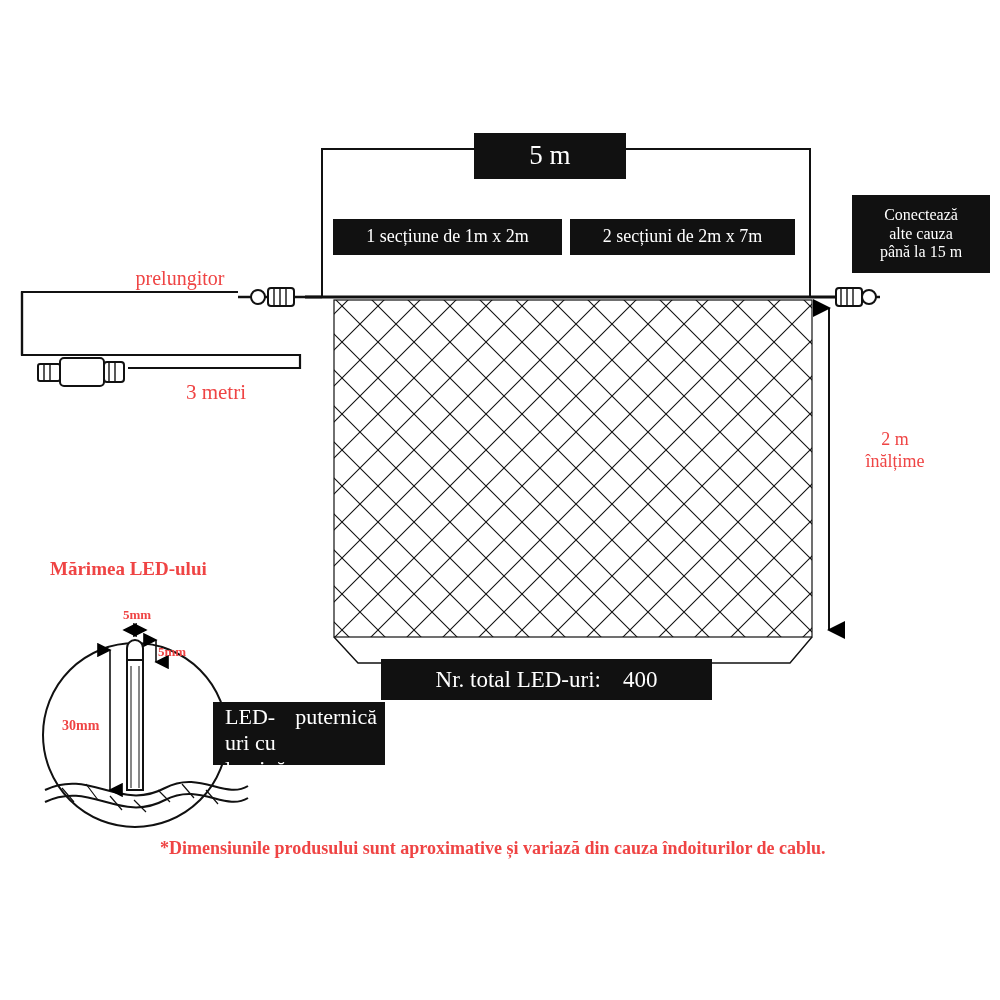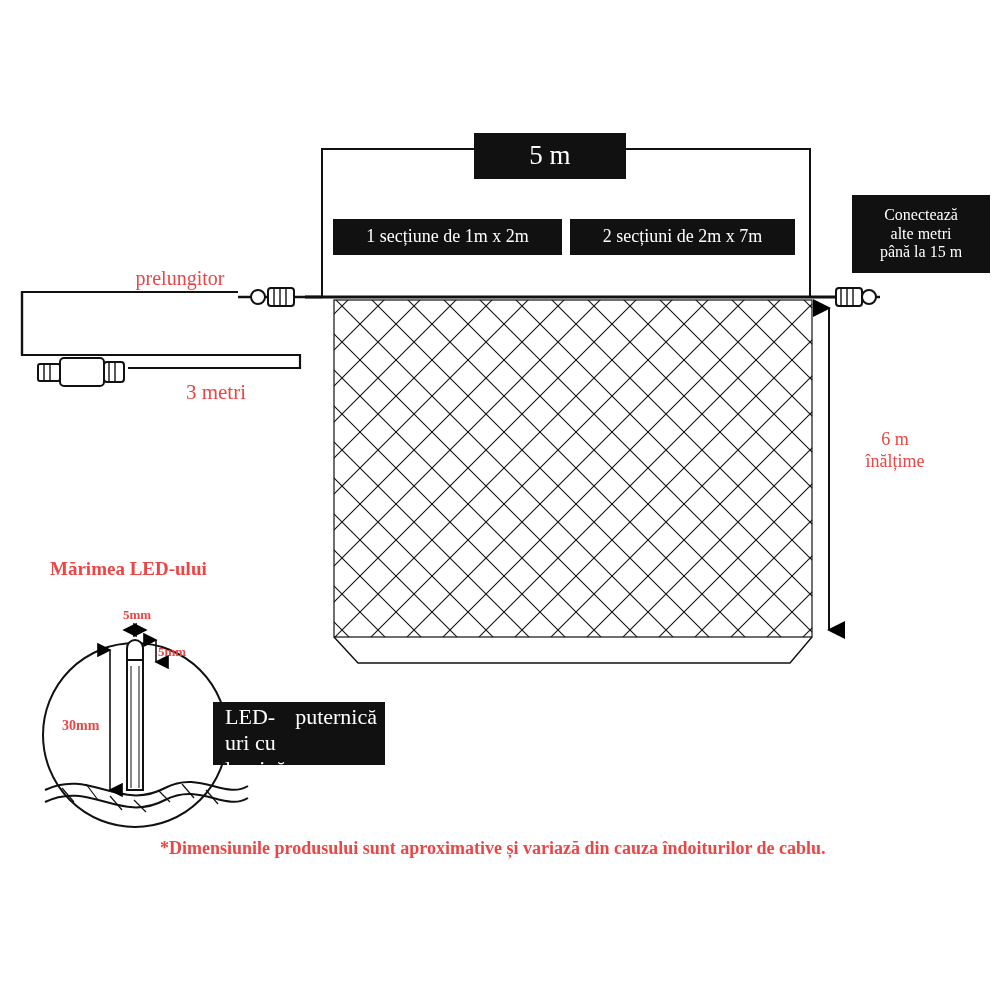--- a/index.html
+++ b/index.html
@@ -192,35 +192,39 @@
   <div class="label-box" id="label-section1">
     <span>1 secțiune de 1m x 2m</span>
   </div>
 
   <div class="label-box" id="label-section2">
     <span>2 secțiuni de 2m x 7m</span>
   </div>
 
   <div class="label-box" id="label-connect">
     <span>Conectează</span>
-    <span>alte metri</span>
+    <span>alte cauza</span>
     <span>până la 15 m</span>
   </div>
 
+  <div class="label-box" id="label-total">
+    <span>Nr. total LED-uri:</span>
+    <span class="total-value">400</span>
+  </div>
 
   <div class="label-box" id="label-bright">
     <span>LED-uri cu lumină</span>
     <span>puternică</span>
   </div>
 
   <div class="plain-text" id="text-prelungitor">prelungitor</div>
   <div class="plain-text" id="text-3metri">3 metri</div>
 
   <div class="plain-text" id="text-2m">
-    <div>6 m</div>
+    <div>2 m</div>
     <div>înălțime</div>
   </div>
 
   <div class="plain-text" id="text-ledsize">Mărimea LED-ului</div>
   <div class="plain-text" id="text-5mm-top">5mm</div>
   <div class="plain-text" id="text-5mm-right">5mm</div>
   <div class="plain-text" id="text-30mm">30mm</div>
 
   <div class="plain-text" id="text-footnote">*Dimensiunile produsului sunt aproximative și variază din cauza îndoiturilor de cablu.</div>
 

